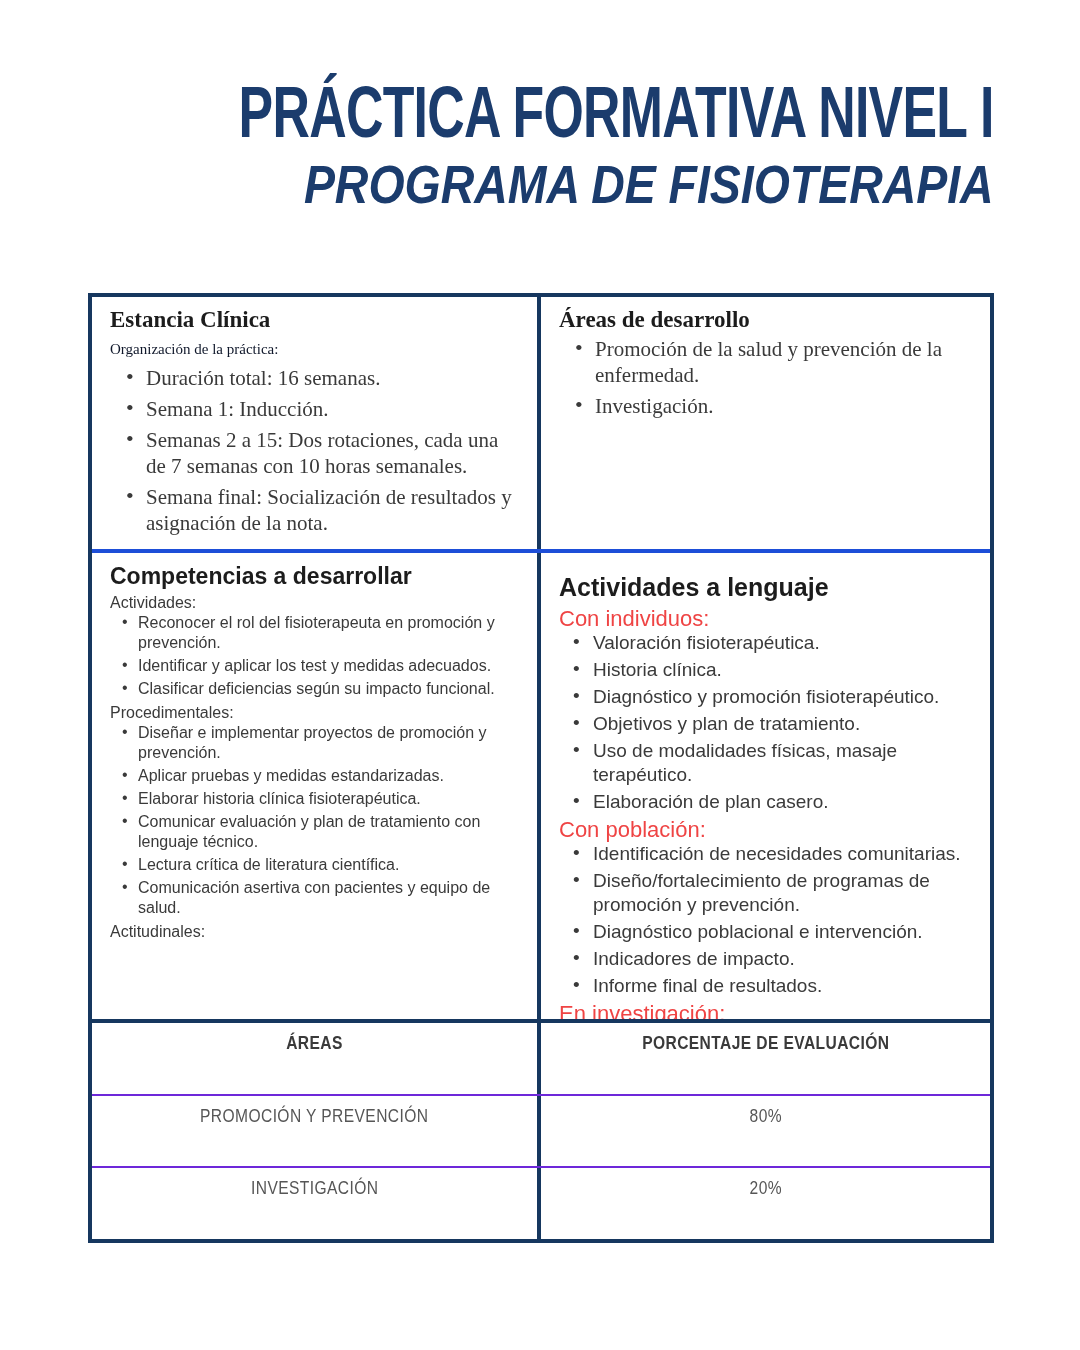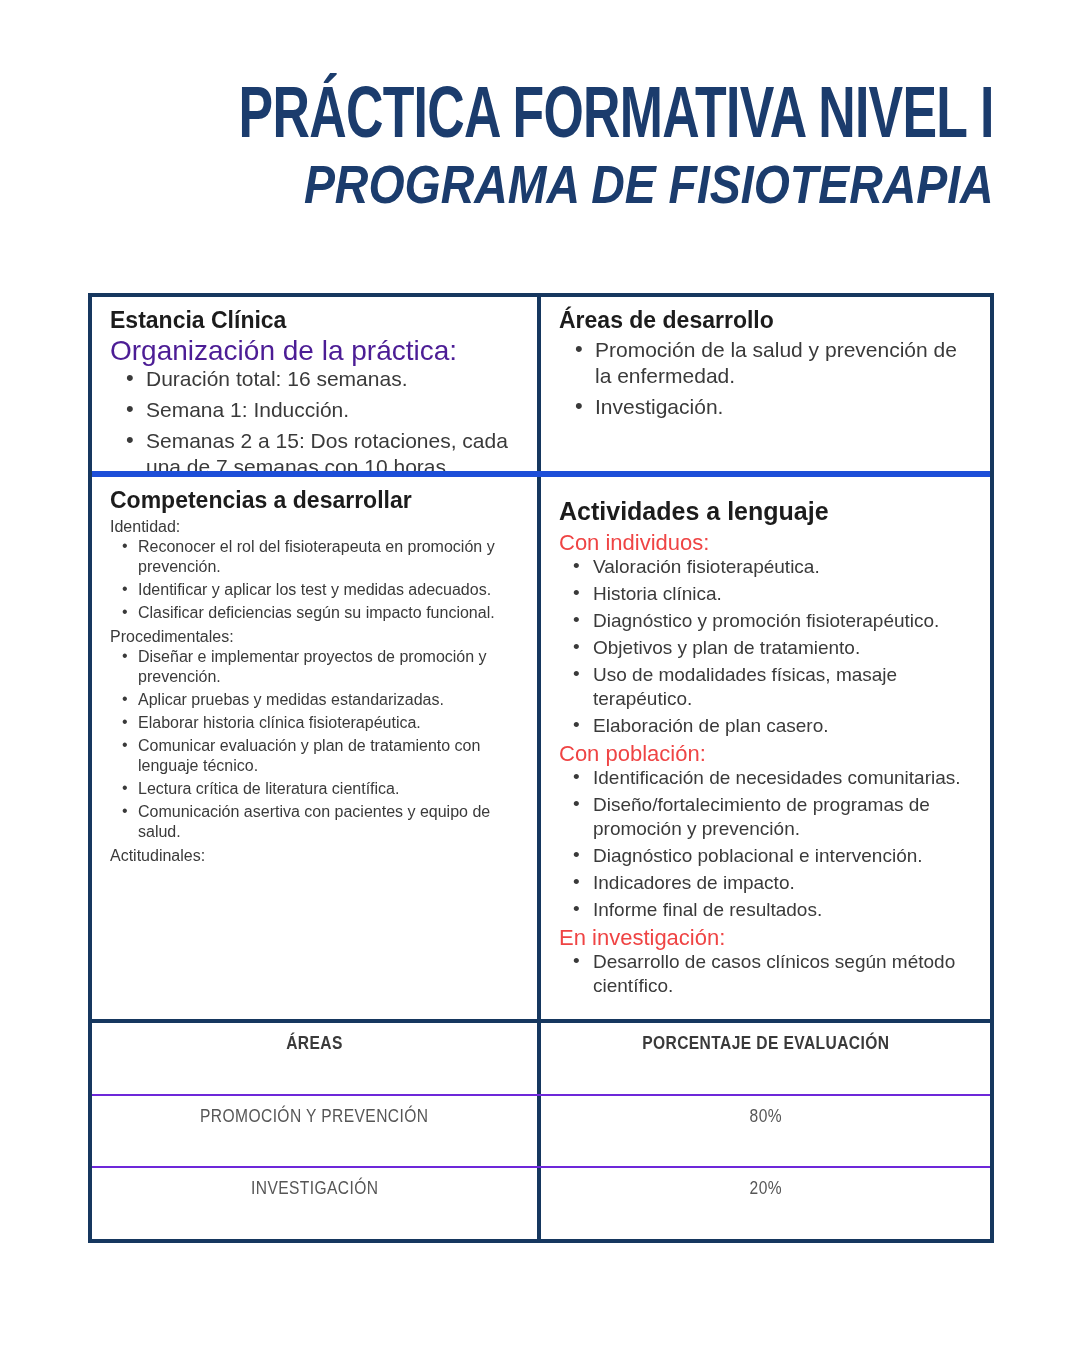--- a/index.html
+++ b/index.html
@@ -20,30 +20,30 @@
     font-size:54px; font-weight:bold; font-style:italic; line-height:1.0;
     margin-top:9px; white-space:nowrap; transform:scaleX(0.86); transform-origin:100% 50%;
     letter-spacing:0px;
   }
 
   
   .main-table {
     position:absolute; left:88px; top:293px; width:906px; height:950px;
     border:4px solid #16375f; display:flex; flex-direction:column; background:#fff;
   }
-  .row-top { display:grid; grid-template-columns:1fr 1fr; height:180px; border-bottom:6px solid #1d4ed8; }
+  .row-top { display:grid; grid-template-columns:1fr 1fr; height:256px; border-bottom:4px solid #1d4ed8;font-family:Liberation Serif, serif; }
   .row-mid { display:grid; grid-template-columns:1fr 1fr; flex:1; border-bottom:4px solid #16375f; min-height:0; }
   .cell { padding:10px 16px 8px 18px; overflow:hidden; }
   .cell.left { border-right:4px solid #16375f; }
 
   h3.q-head { color:#1c1c1c; font-weight:bold; }
 
   
   .q-top h3 { font-size:23px; margin-bottom:3px; }
-  .q-top .intro { font-size:28px; line-height:27px; color:#4c1d95; }
+  .q-top .intro { font-size:15px; line-height:27px; color:#0f172a; }
   .q-top ul { list-style:none; margin-top:2px; }
   .q-top li {
     font-size:21px; line-height:26px; color:#3a3a3a;
     position:relative; padding-left:36px; margin-bottom:5px;
   }
   .q-top li::before { content:"\2022"; position:absolute; left:16px; top:-1px; font-size:22px; }
 
   
   .q-comp h3 { font-size:23px; margin-bottom:2px; }
   .q-comp .grp-label { font-size:16px; line-height:21px; color:#3a3a3a; margin-top:1px; }
@@ -109,21 +109,21 @@
           <li>Promoción de la salud y prevención de la enfermedad.</li>
           <li>Investigación.</li>
         </ul>
       </div>
     </div>
 
     <div class="row-mid">
       <div class="cell left q-comp">
         <h3 class="q-head">Competencias a desarrollar</h3>
 
-        <div class="grp-label">Identidad:</div>
+        <div class="grp-label">Actividades:</div>
         <ul>
           <li>Reconocer el rol del fisioterapeuta en promoción y prevención.</li>
           <li>Identificar y aplicar los test y medidas adecuados.</li>
           <li>Clasificar deficiencias según su impacto funcional.</li>
         </ul>
 
         <div class="grp-label">Procedimentales:</div>
         <ul>
           <li>Diseñar e implementar proyectos de promoción y prevención.</li>
           <li>Aplicar pruebas y medidas estandarizadas.</li>

